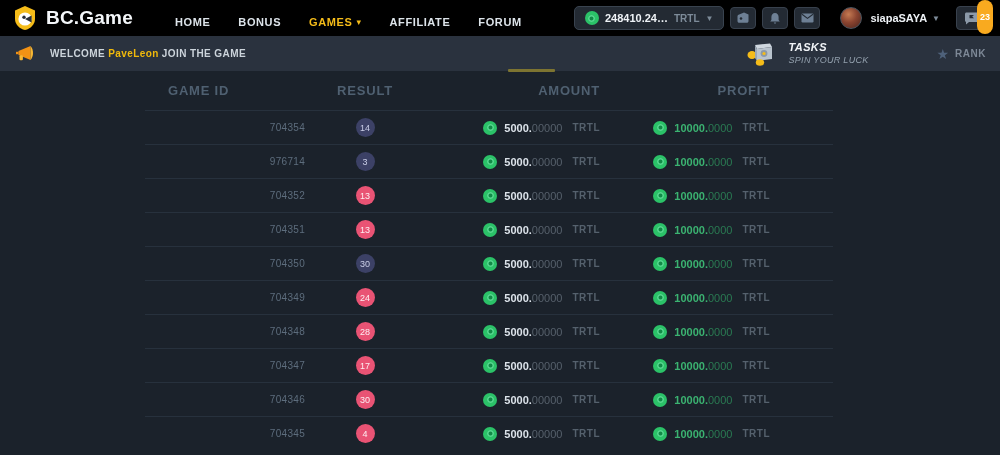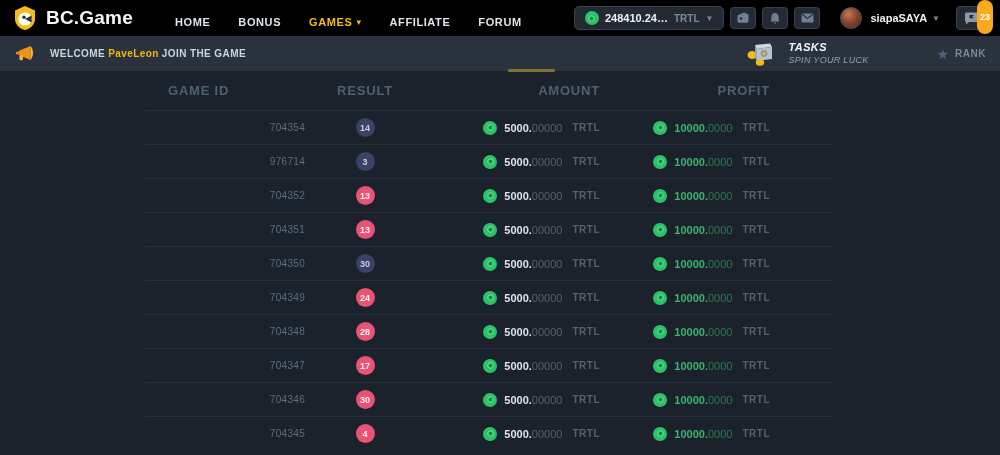--- a/index.html
+++ b/index.html
@@ -100,21 +100,21 @@
   .t-head { height:39px; }
   .th { font-size:13px; font-weight:bold; letter-spacing:0.8px; color:#4f6071; }
   .th-id { padding-left:23px; }
   .th-result { text-align:center; }
   .th-amount, .th-profit { text-align:right; }
 
   .t-row { height:34px; border-top:1px solid #27313d; cursor:pointer;text-align:right; }
   .cell-id { padding-left:23px; font-size:10px; color:#5d6d7d; letter-spacing:0.3px; }
   .cell-result { display:flex; justify-content:center; }
   .badge {
-    width:19px; height:19px; border-radius:50%; font-size:9px; font-weight:bold;
+    width:19px; height:19px; border-radius:50%; font-size:9px; font-weight:normal;
     display:flex; align-items:center; justify-content:center;
   }
   .badge.navy { background:#3c4166; color:#c9cde6; }
   .badge.pink { background:#e95374; color:#fdeef2; }
   .cell-amount, .cell-profit { display:flex; align-items:center; justify-content:flex-end; gap:7px; }
   .num { font-size:11px; }
   .amt-int { font-weight:bold; color:#dce3ea; }
   .amt-frac { color:#56606b; }
   .pft-int { font-weight:bold; color:#3bb371; }
   .pft-frac { color:#2a7a52; }

